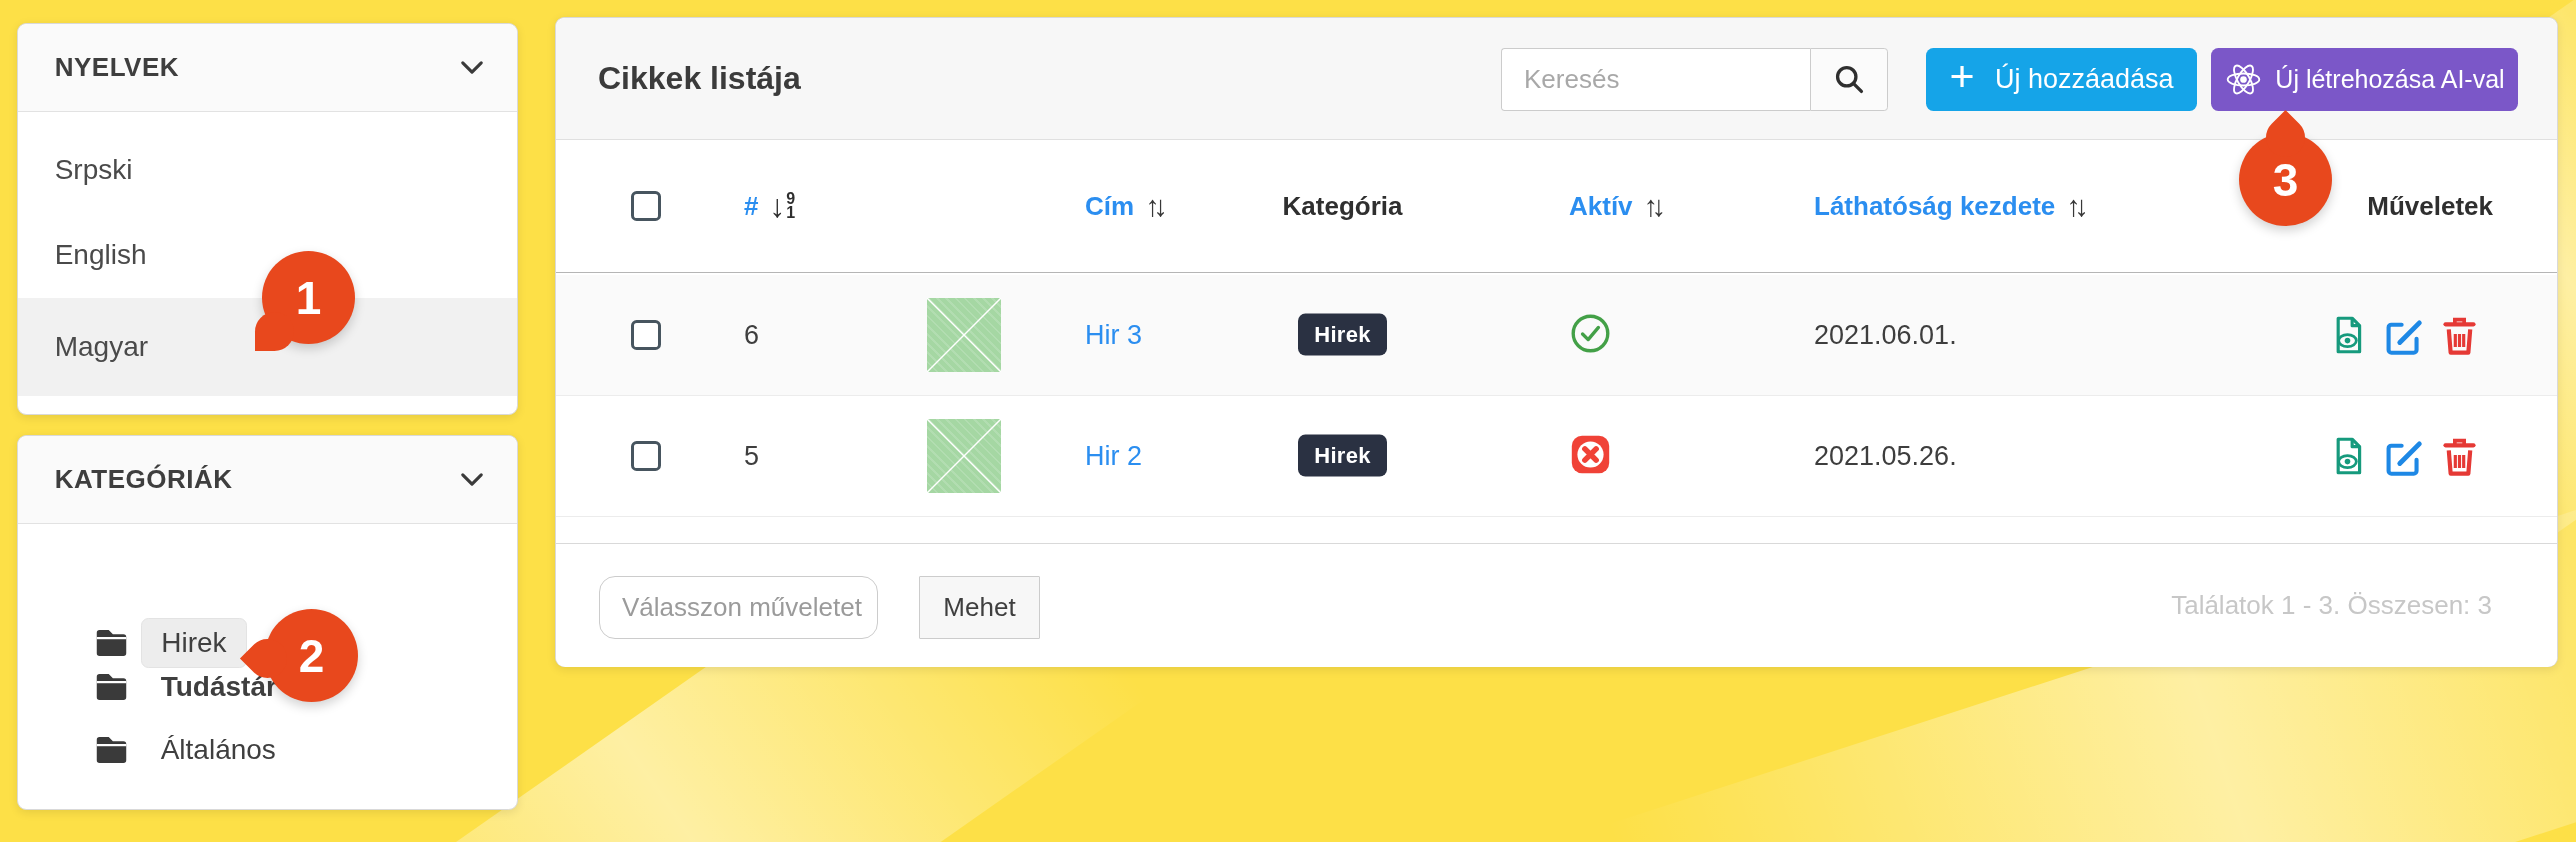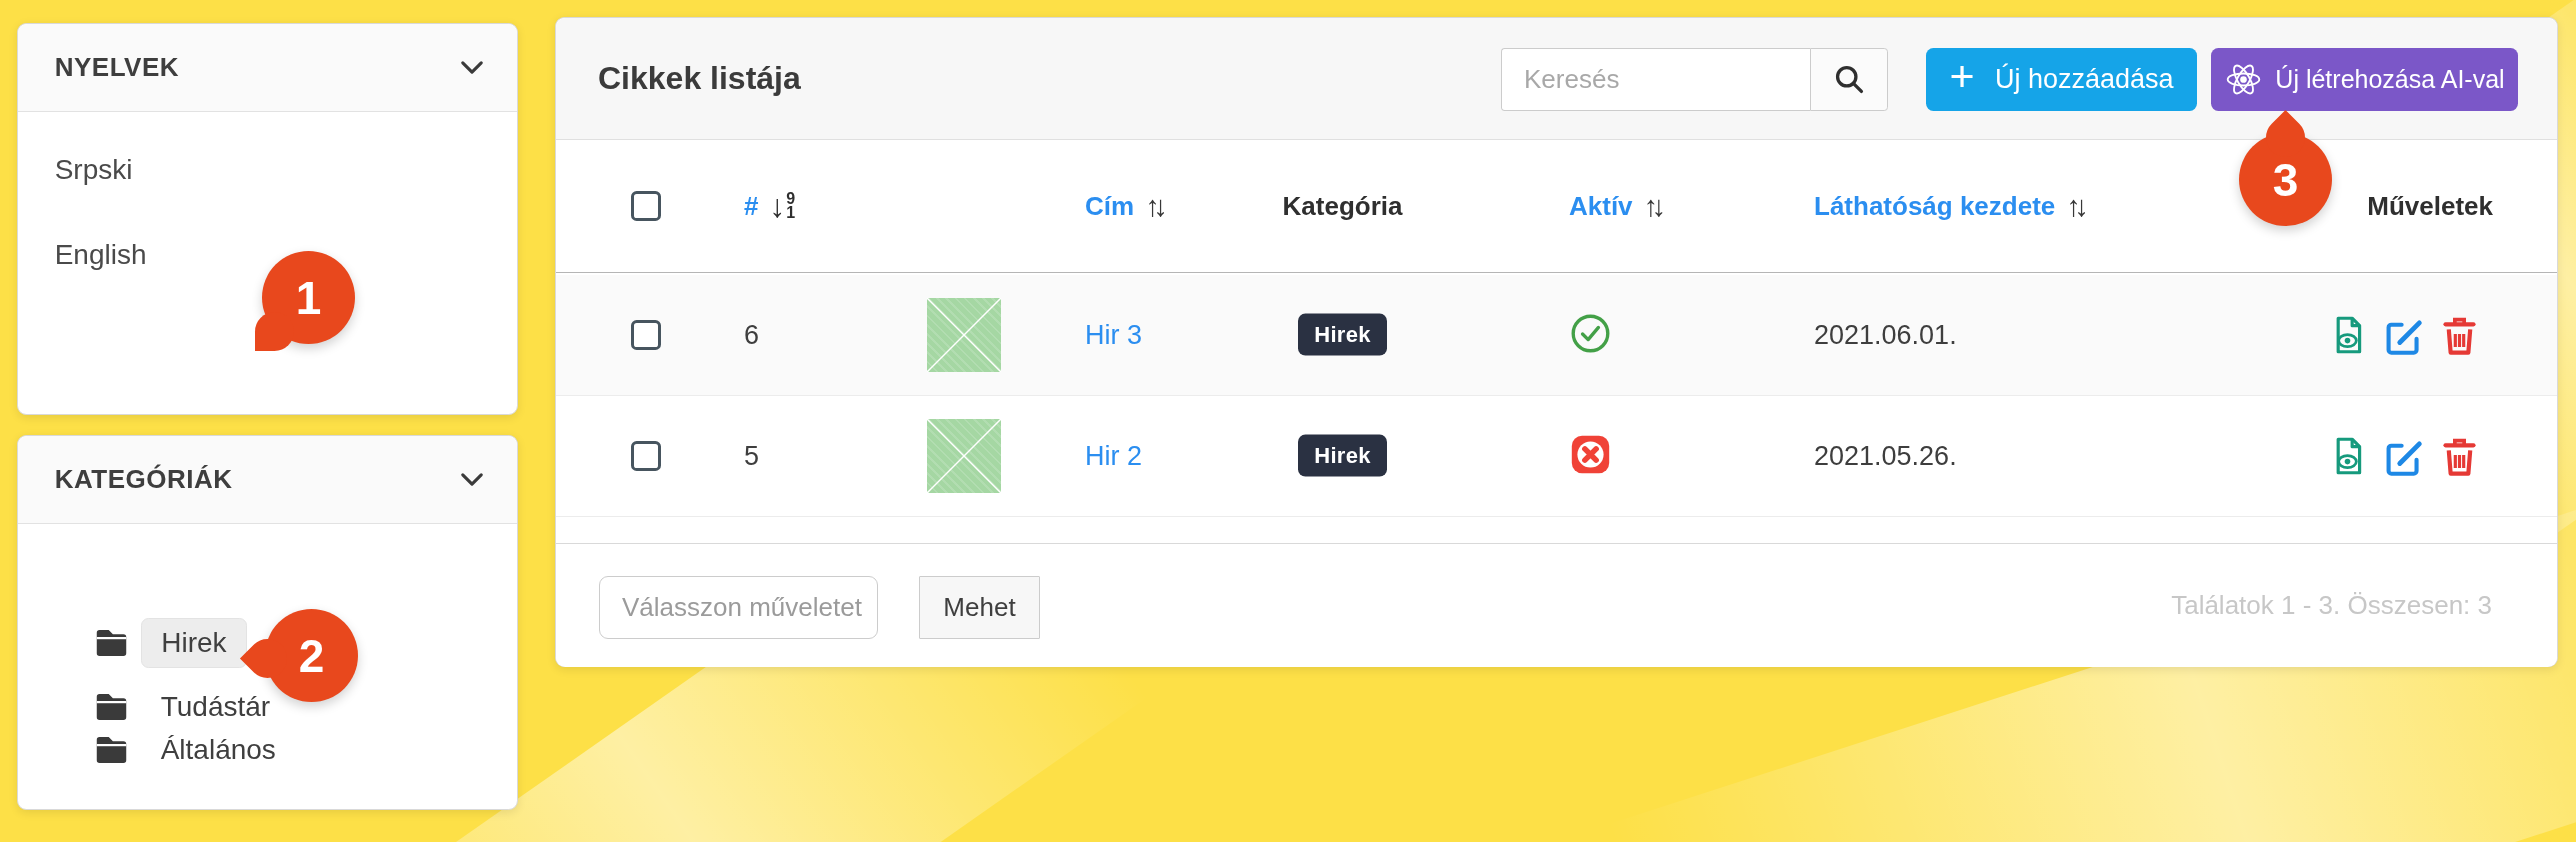--- a/index.html
+++ b/index.html
@@ -21,21 +21,21 @@
   .panel-header { position:relative; height:88px; background:#fafafa; border-bottom:0.9px solid #e2e2e2; border-radius:9.3px 9.3px 0 0; display:flex; align-items:center; justify-content:space-between; padding:0 33px 0 37px; }
   .panel-title { font-size:26px; font-weight:bold; color:#3e3e3e; letter-spacing:0.5px; }
   .lang-item { position:absolute; left:0; right:0; display:flex; align-items:center; padding-left:37px; font-size:28px; color:#4a4a4a; cursor:pointer; }
   #lang-0 { top:103px; height:85px; }
   #lang-1 { top:188px; height:85px; }
   #lang-2 { top:274px; height:98px; background:#f1f1f1; }
   .cat-item { position:absolute; left:0; right:0; display:flex; align-items:center; padding-left:76px; font-size:28px; color:#3f3f3f; cursor:pointer; }
   .cat-item .cat-label { margin-left:32px; }
   #cat-0 { top:126px; height:54px; }
   #cat-1 { top:180px; height:54px; }
-  #cat-2 { top:244px; height:54px; }
+  #cat-2 { top:224px; height:54px;font-weight:bold; }
   #cat-3 { top:287px; height:54px; }
   .cat-label.hl { background:#ededed; border:0.9px solid #e3e3e3; border-radius:7.4px; padding:8.4px 19.5px; margin-left:12px; }
 
   
   .callout { position:absolute; width:93px; height:93px; background:#e8481d; border-radius:50%; display:flex; align-items:center; justify-content:center; color:#fff; font-size:46px; font-weight:bold; z-index:50; box-shadow:0 4.6px 11px rgba(0,0,0,.18); }
   .callout::before { content:""; position:absolute; width:39px; height:39px; background:#e8481d; border-radius:0 50% 50% 50%; z-index:-1; }
   #callout-1 { left:262px; top:251px; }
   #callout-1::before { left:-7.4px; bottom:-7.4px; transform:rotate(-90deg); }
   #callout-2 { left:265px; top:609px; }
   #callout-2::before { left:-16.7px; top:30px; transform:rotate(-45deg); }
@@ -76,21 +76,21 @@
   .cb { width:30px; height:30px; border:3.7px solid #47555f; border-radius:5.6px; background:#fff; cursor:pointer; }
   .cell-text { font-size:27px; color:#3e3e3e; }
   .cell-link { font-size:27px; color:#2b8ef0; text-decoration:none; cursor:pointer; }
   .ph { width:74px; height:74px; position:relative; background:#a5d7a3; background-image:repeating-linear-gradient(45deg, rgba(255,255,255,.15) 0 1.9px, transparent 1.9px 6.5px); }
   .ph svg { position:absolute; left:0; top:0; }
   .cat-badge { background:#2a3142; color:#fff; font-size:22px; font-weight:bold; padding:8.4px 16px; border-radius:7.4px; letter-spacing:0.3px; }
   .icon-btn { width:41px; height:41px; display:flex; align-items:center; justify-content:center; cursor:pointer; }
 
   
   .tfoot { position:absolute; left:0; right:0; top:525px; height:124px; border-top:0.9px solid #d9d9d9; background:#fff; border-radius:0 0 9.3px 9.3px; }
-  .bulk-select { position:absolute; left:43px; top:32px; width:279px; height:63px; border:0.9px solid #ccc; border-radius:9px; display:flex; align-items:center; justify-content:space-between; padding:0 20.4px 0 22px; font-size:26px; color:#9b9b9b; background:#fff; cursor:pointer; white-space:nowrap; }
+  .bulk-select { position:absolute; left:43px; top:32px; width:279px; height:63px; border:0.9px solid #ccc; border-radius:16px; display:flex; align-items:center; justify-content:space-between; padding:0 20.4px 0 22px; font-size:26px; color:#9b9b9b; background:#fff; cursor:pointer; white-space:nowrap; }
   .go-btn { position:absolute; left:363px; top:32px; width:121px; height:63px; background:#f7f7f7; border:0.9px solid #ccc; border-radius:1px; font-size:26px; color:#3f3f3f; display:flex; align-items:center; justify-content:center; cursor:pointer; }
   .results { position:absolute; right:65px; top:50%; transform:translateY(-50%); font-size:26px; color:#c7c7c7; white-space:nowrap; }
 </style>
 </head>
 <body>
 
 <div class="canvas">
   <div class="streak s1"></div>
   <div class="streak s2"></div>
   <div class="streak s3"></div>
@@ -100,20 +100,23 @@
       <span class="panel-title">NYELVEK</span>
       <svg width="24" height="15" viewBox="0 0 26 16" fill="none" stroke="#3a3a3a" stroke-width="3.4" stroke-linecap="round" stroke-linejoin="round">
           <path d="M3 3 L13 13 L23 3"></path>
         </svg>
     </div>
     <div class="lang-item" id="lang-0">
       <span>Srpski</span>
     </div>
     <div class="lang-item" id="lang-1">
       <span>English</span>
+    </div>
+    <div class="lang-item" id="lang-2">
+      <span>Magyar</span>
     </div>
   </section>
 
   <section class="card" id="categories-panel">
     <div class="panel-header">
       <span class="panel-title">KATEGÓRIÁK</span>
       <svg width="24" height="15" viewBox="0 0 26 16" fill="none" stroke="#3a3a3a" stroke-width="3.4" stroke-linecap="round" stroke-linejoin="round">
           <path d="M3 3 L13 13 L23 3"></path>
         </svg>
     </div>

